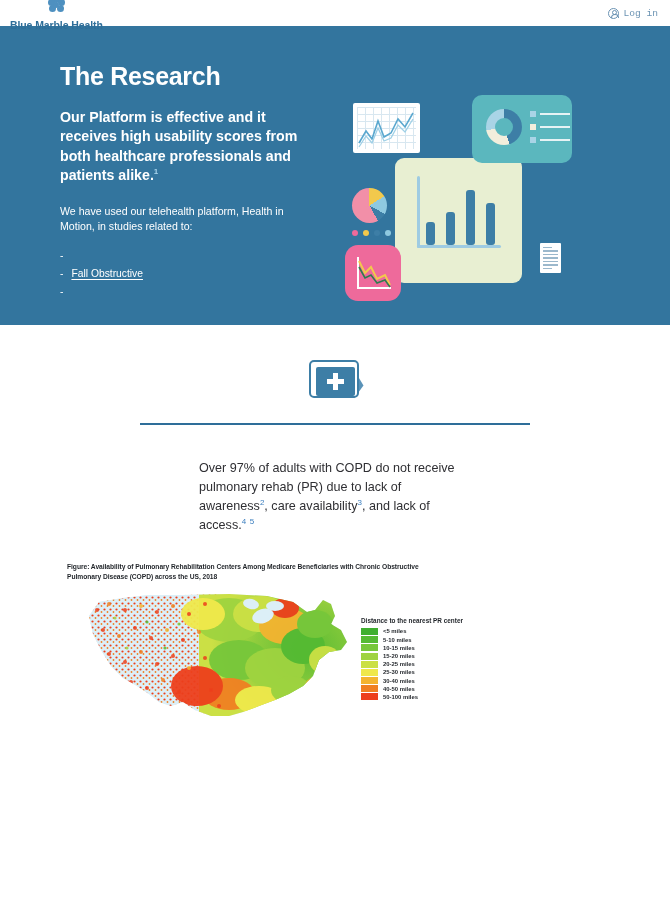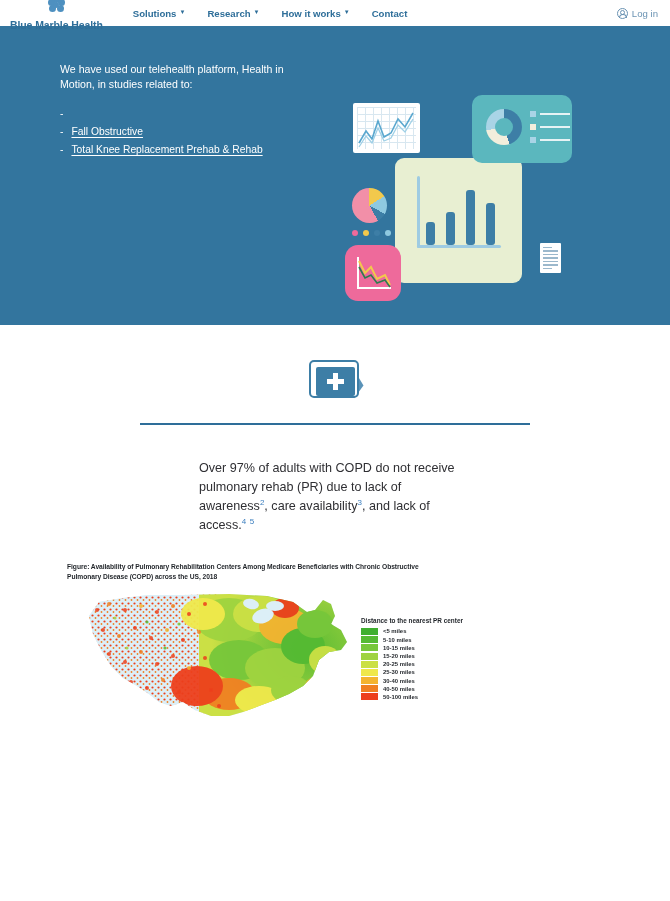--- a/index.html
+++ b/index.html
@@ -74,20 +74,21 @@
     color: #2E6E99;
     position: relative;
     top: -1px;
   }
   .nav-right {
     margin-left: auto;
     display: inline-flex;
     align-items: center;
     gap: 4px;
     cursor: pointer;
+    font-family: Liberation Mono, monospace;
   }
   .user-icon {
     width: 11px;
     height: 11px;
     border: 1.1px solid #6B93B3;
     border-radius: 50%;
     position: relative;
     flex: 0 0 11px;
   }
   .user-icon::before {
@@ -424,58 +425,42 @@
       <span class="lm1"></span>
         <span class="lm2"></span>
         <span class="lm3"></span>
       <span class="lm4"></span>
         <span class="lm5"></span>
         <span class="lm6"></span>
     </span>
     <span class="brand-name">Blue Marble Health</span>
   </div>
 
-  <div class="nav-links">
-    <span class="nav-link">
-      <span>Solutions</span>
-      <span class="caret">▼</span>
-    </span>
-    <span class="nav-link">
-      <span>Research</span>
-      <span class="caret">▼</span>
-    </span>
-    <span class="nav-link">
-      <span>How it works</span>
-      <span class="caret">▼</span>
-    </span>
-    <span class="nav-link">
-      <span>Contact</span>
-    </span>
-  </div>
 
   <div class="nav-right">
     <span class="user-icon"></span>
     <span class="login-label">Log in</span>
   </div>
 </div>
 
 <div class="hero">
   <div class="hero-inner">
+    <h1 class="hero-title">The Research</h1>
+    <p class="hero-sub"><span>Our Platform is effective and it receives high usability scores from both healthcare professionals and patients alike.</span><sup>1</sup></p>
     <p class="hero-body">We have used our telehealth platform, Health in Motion, in studies related to:</p>
     <ul class="hero-list">
       <li>
         <span class="dash">-</span>
       </li>
       <li>
         <span class="dash">-</span>
         <a>Fall Obstructive</a>
       </li>
       <li>
         <span class="dash">-</span>
-        <a>Total Knee Replacement Prehab &amp; Rehab</a>
       </li>
     </ul>
   </div>
 
   <div class="hero-art">
     <div class="art-line-card">
       <div class="art-grid"></div>
       <svg width="67" height="50" viewBox="0 0 67 50" style="position:absolute;inset:0;">
         <polyline points="6,40 13,28 19,36 25,18 31,34 38,30 45,16 52,24 60,10" fill="none" stroke="#5BA8CF" stroke-width="1.6"></polyline>
         <polyline points="6,44 13,33 19,40 25,25 31,38 38,35 45,22 52,29 60,16" fill="none" stroke="#9FD0E6" stroke-width="1.3"></polyline>

